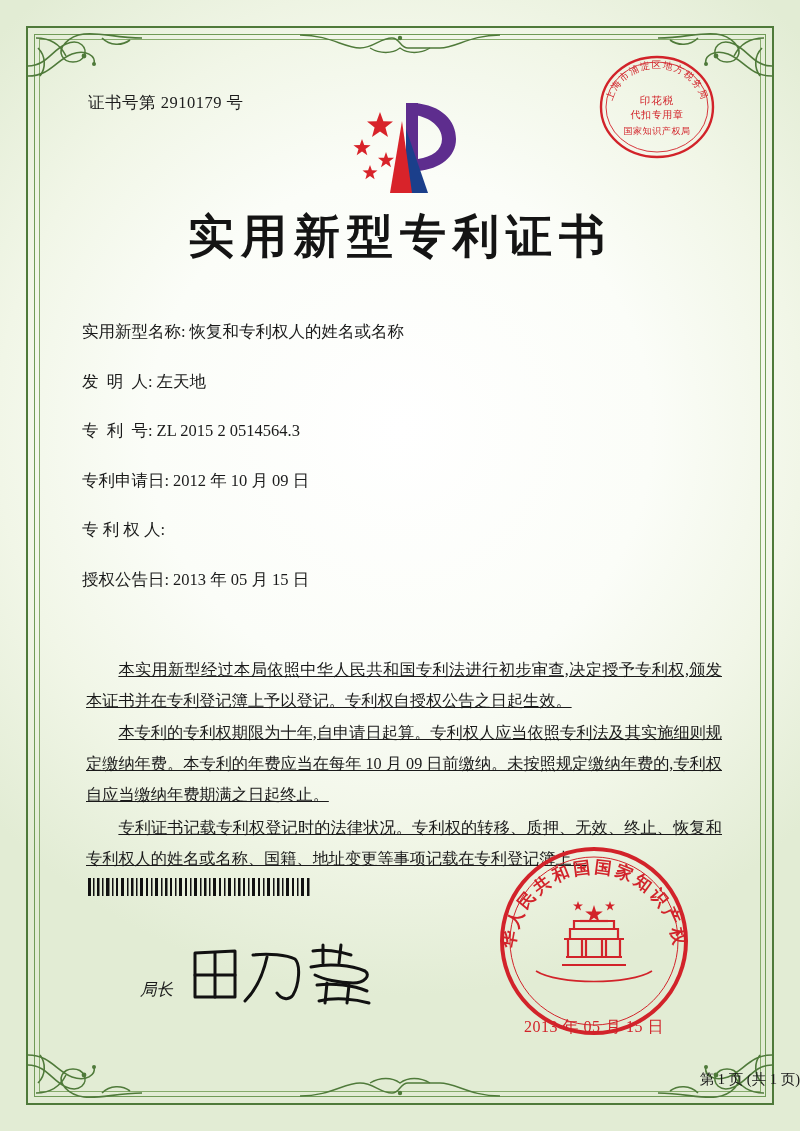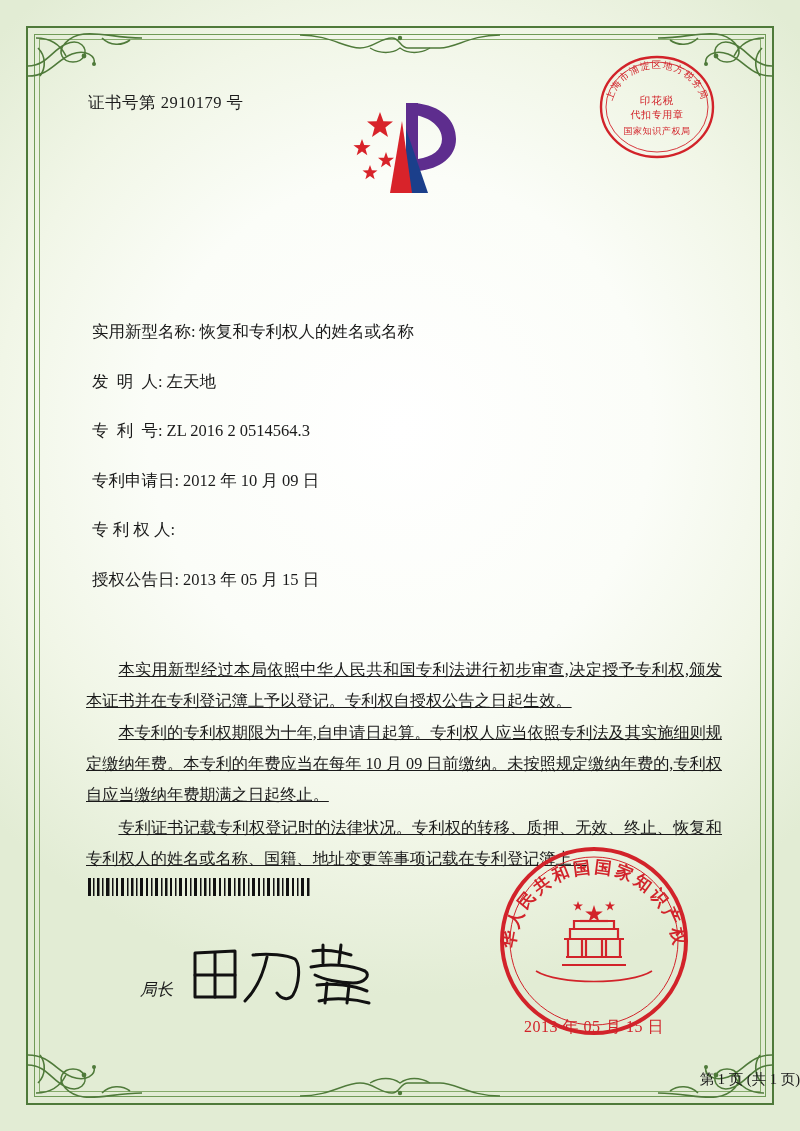--- a/index.html
+++ b/index.html
@@ -101,21 +101,21 @@
     font-family: "DejaVu Serif", serif;
     font-weight: bold;
     font-size: 46px;
     letter-spacing: 7px;
     color: #141414;
   }
 
   
   .fields {
     position: absolute;
-    left: 92px;
+    left: 82px;
     top: 320px;
     width: 630px;
   }
   .field-row {
     display: flex;
     align-items: baseline;
     margin-bottom: 26.5px;
     font-size: 16.5px;
     color: #1a1a1a;
     line-height: 1.4;
@@ -302,33 +302,34 @@
       </defs>
       <text font-family="'DejaVu Serif', serif" font-size="9.5" fill="#d2232a" letter-spacing="1.4">
         <textPath href="#taxArc" startOffset="50%" text-anchor="middle">上海市浦淀区地方税务局</textPath>
       </text>
       <text x="59" y="56" font-family="'DejaVu Serif', serif" font-size="10.5" fill="#d2232a" text-anchor="middle" letter-spacing="1">印花税</text>
       <text x="59" y="70" font-family="'DejaVu Serif', serif" font-size="10" fill="#d2232a" text-anchor="middle" letter-spacing="0.6">代扣专用章</text>
       <text x="59" y="86" font-family="'DejaVu Serif', serif" font-size="9" fill="#d2232a" text-anchor="middle" letter-spacing="0.6">国家知识产权局</text>
     </svg>
   </div>
 
+  <div class="main-title">实用新型专利证书</div>
 
   <div class="fields">
     <div class="field-row">
       <span class="field-label">实用新型名称:</span>
       <span class="field-value">恢复和专利权人的姓名或名称</span>
     </div>
     <div class="field-row">
       <span class="field-label">发  明  人:</span>
       <span class="field-value">左天地</span>
     </div>
     <div class="field-row">
       <span class="field-label">专  利  号:</span>
-      <span class="field-value">ZL 2016 2 0514564.3</span>
+      <span class="field-value">ZL 2015 2 0514564.3</span>
     </div>
     <div class="field-row">
       <span class="field-label">专利申请日:</span>
       <span class="field-value">2012 年 10 月 09 日</span>
     </div>
     <div class="field-row">
       <span class="field-label">专 利 权 人:</span>
     </div>
     <div class="field-row">
       <span class="field-label">授权公告日:</span>

